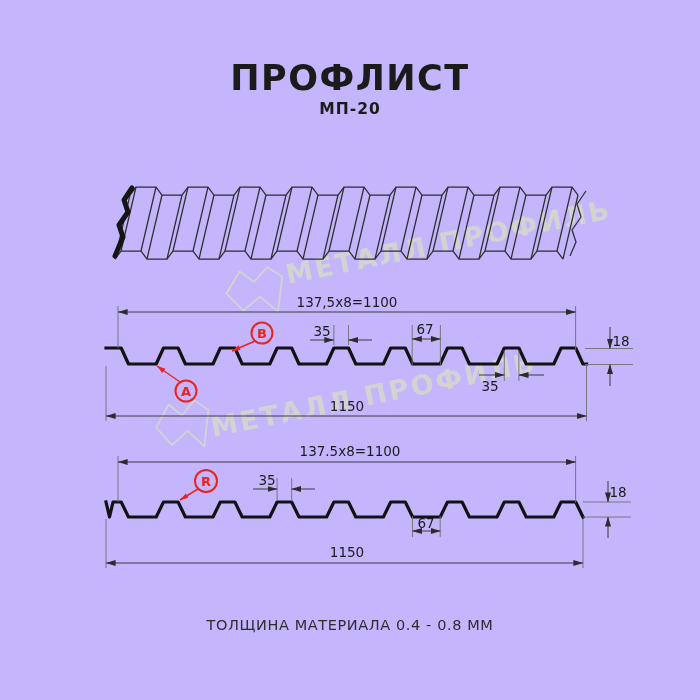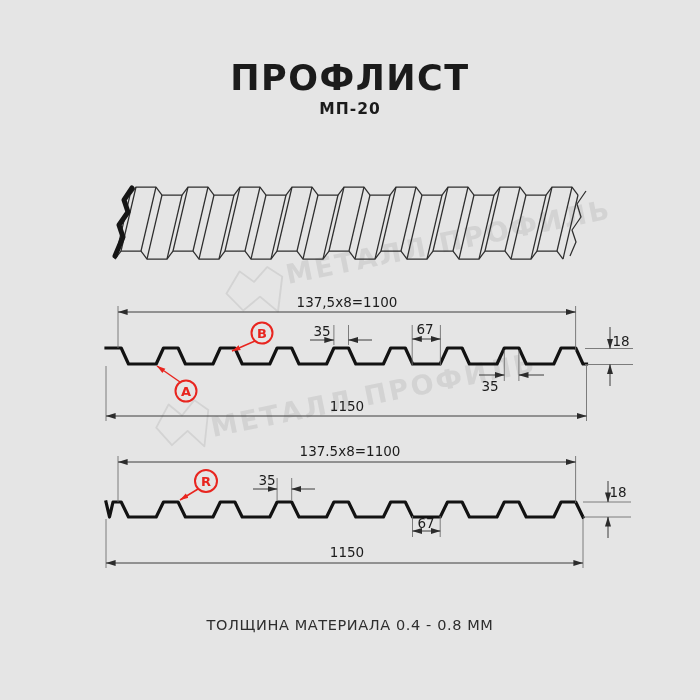--- a/index.html
+++ b/index.html
@@ -1,16 +1,16 @@
 <!DOCTYPE html>
 <html><head>
 <meta charset="utf-8">
 <style>
   html,body{margin:0;padding:0;background:#fff;}
-  .stage{position:relative;width:700px;height:700px;background:#e5e5e5;overflow:hidden;}
+  .stage{position:relative;width:700px;height:700px;background:#c4b5fd;overflow:hidden;}
   svg{display:block;}
   .title{font:bold 35px "DejaVu Sans",sans-serif;fill:#1b1b1b;text-anchor:middle;letter-spacing:1.5px;}
   .subtitle{font:bold 15.5px "DejaVu Sans",sans-serif;fill:#1b1b1b;text-anchor:middle;letter-spacing:1px;}
   .footer-text{font:14.5px "DejaVu Sans",sans-serif;fill:#2e2e2e;text-anchor:middle;letter-spacing:0.6px;}
   .wmtext{font:bold 27px "DejaVu Sans",sans-serif;fill:#d3d3d3;letter-spacing:2.5px;}
   .logo{stroke:#d3d3d3;stroke-width:3.2;fill:none;stroke-linejoin:round;}
   .prof{stroke:#121212;stroke-width:3.2;fill:none;stroke-linejoin:round;stroke-linecap:square;}
   .dim{stroke:#3c3c3c;stroke-width:1;fill:none;}
   .ext{stroke:#6f6f6f;stroke-width:0.9;fill:none;}
   .dimtext{font:13.5px "DejaVu Sans",sans-serif;fill:#1c1c1c;text-anchor:middle;}

